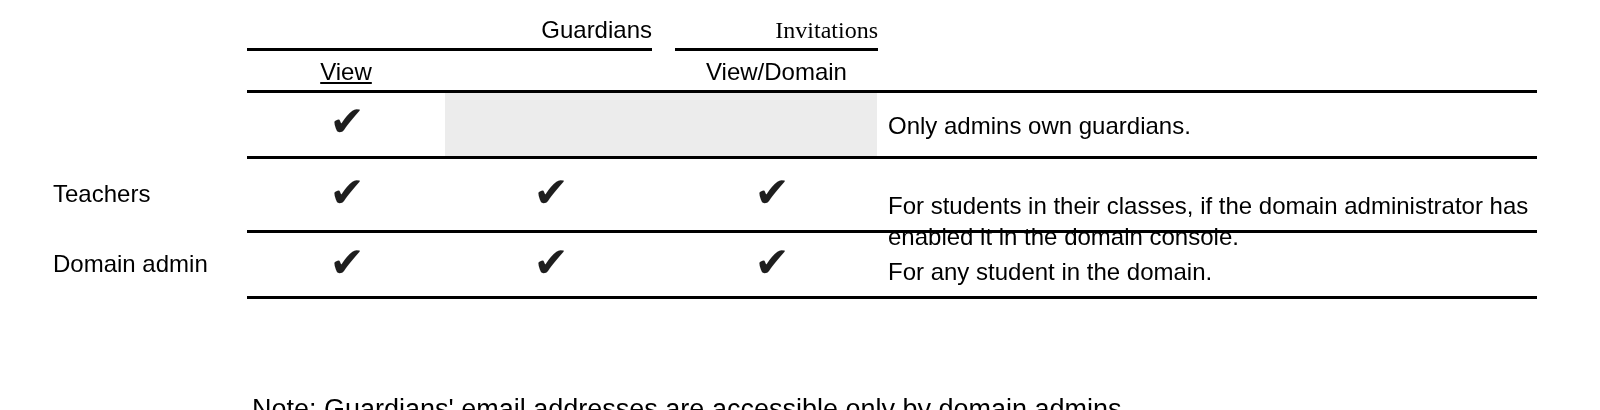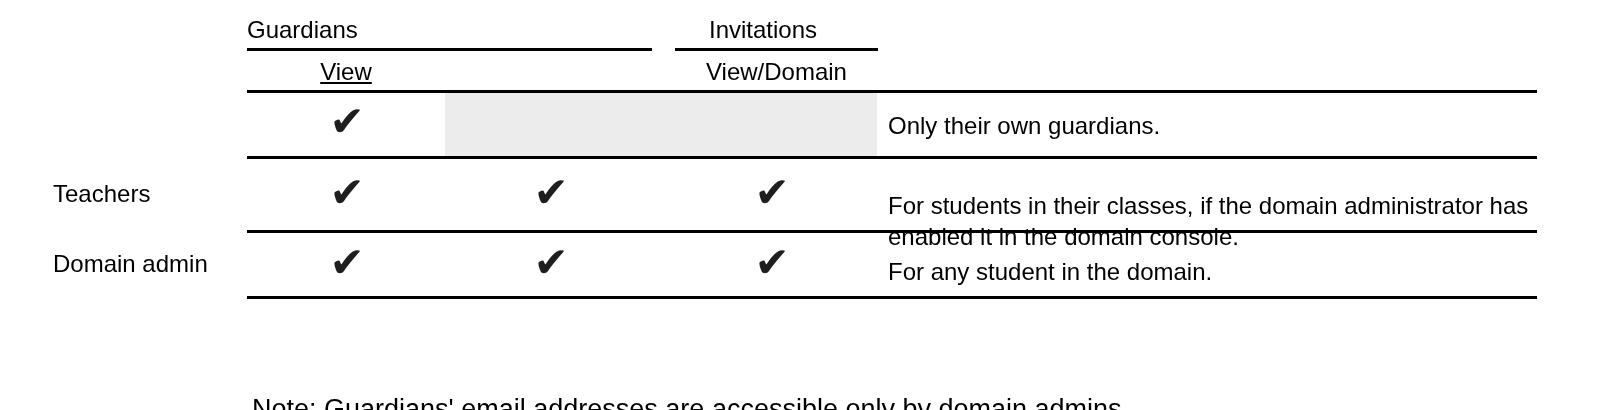--- a/index.html
+++ b/index.html
@@ -17,21 +17,21 @@
     overflow: hidden;
   }
   .rule {
     position: absolute;
     height: 3px;
     background: #000000;
   }
   .group-header {
     position: absolute;
     top: 16px;
-    text-align: left;
+    text-align: right;
     font-size: 24px;
     line-height: 28px;
     white-space: nowrap;
   }
   .col-header {
     position: absolute;
     top: 58px;
     text-align: center;
     font-size: 24px;
     line-height: 28px;
@@ -78,31 +78,31 @@
   }
 </style>
 </head>
 <body>
 
 <div class="screen">
 
   <div class="group-header" style="left:247px; width:405px;">Guardians</div>
   <div class="rule" style="left:247px; top:48px; width:405px;"></div>
 
-  <div class="group-header" style="left:709px; width:203px;">Invitations</div>
+  <div class="group-header" style="left:675px; width:203px;font-family:Liberation Serif, serif;">Invitations</div>
   <div class="rule" style="left:675px; top:48px; width:203px;"></div>
 
   <div class="col-header" style="left:247px; width:198px;text-decoration:underline;">View</div>
   <div class="col-header" style="left:675px; width:203px;">View/Domain</div>
 
   <div class="rule" style="left:247px; top:90px; width:1290px;"></div>
 
   <div class="disabled-cell"></div>
   <span class="check" style="left:347px; top:123px;">✔</span>
-  <div class="note-cell" style="top:110px;">Only their own guardians.</div>
+  <div class="note-cell" style="top:110px;">Only admins own guardians.</div>
   <div class="rule" style="left:247px; top:156px; width:1290px;"></div>
 
   <div class="row-label" style="top:180px;">Teachers</div>
   <span class="check" style="left:347px; top:194px;">✔</span>
   <span class="check" style="left:551px; top:194px;">✔</span>
   <span class="check" style="left:772px; top:194px;">✔</span>
   <div class="note-cell" style="top:162px;margin-top:28px;">For students in their classes, if the domain administrator has enabled it in the domain console.</div>
   <div class="rule" style="left:247px; top:230px; width:1290px;"></div>
 
   <div class="row-label" style="top:250px;">Domain admin</div>

